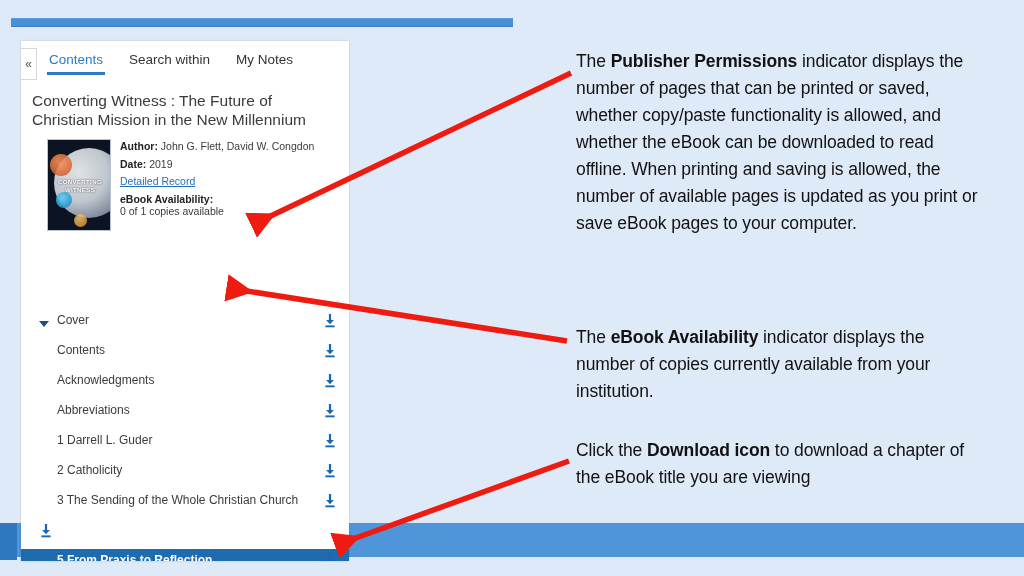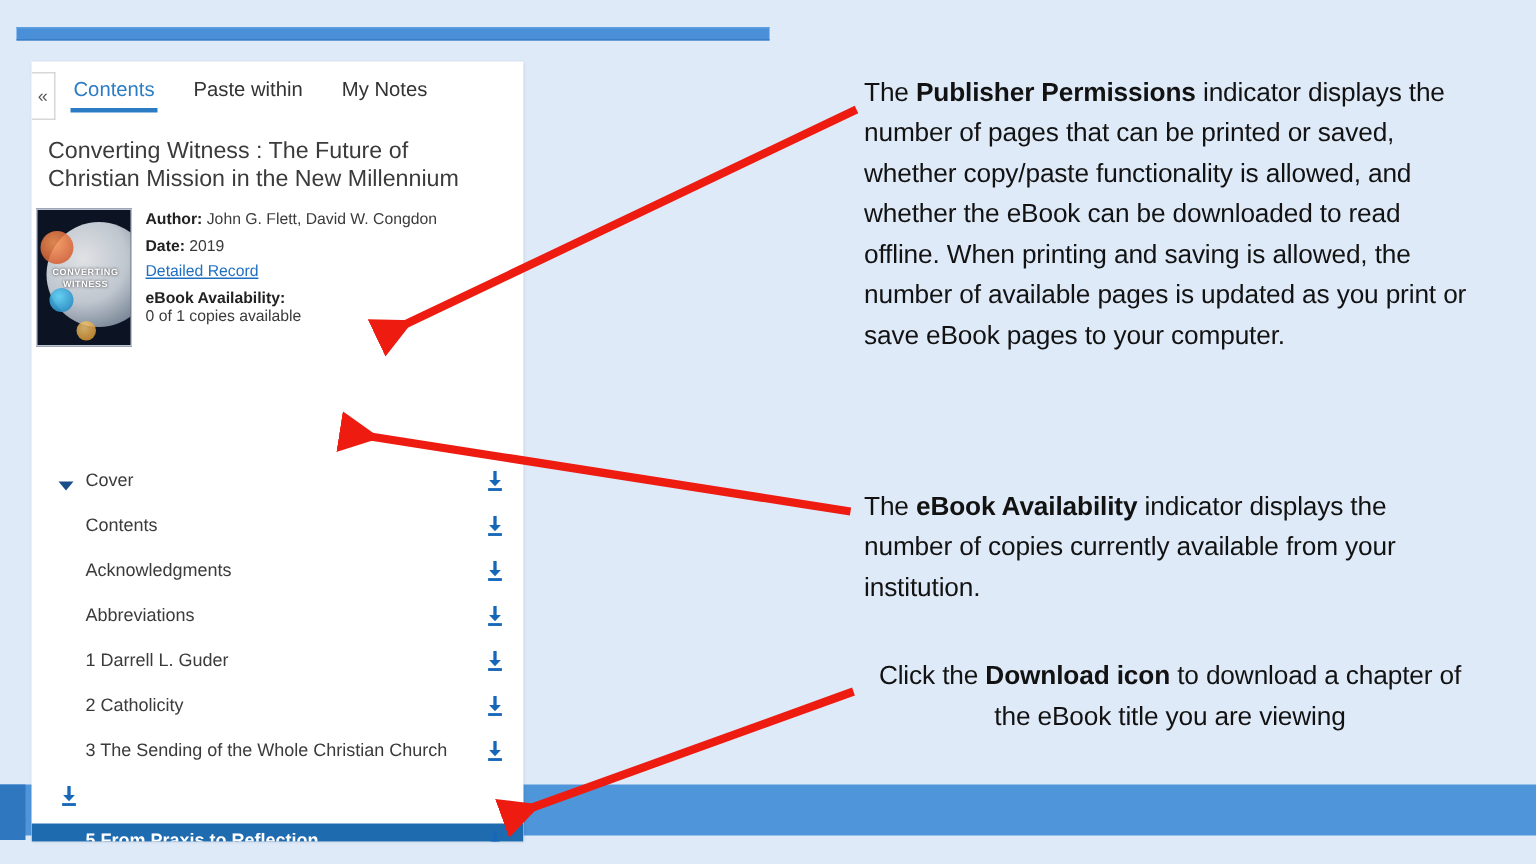--- a/index.html
+++ b/index.html
@@ -120,21 +120,21 @@
     top: 50px;
     width: 300px;
     font-size: 15.5px;
     line-height: 19px;
     color: #3b3b3b;
   }
 
   
   .meta-row {
     position: absolute;
-    left: 3px;
+    left: 26px;
     top: 98px;
     display: flex;
     gap: 9px;
     justify-content: center;
   }
   .cover {
     width: 64px;
     height: 92px;
     flex: 0 0 64px;
     position: relative;
@@ -265,21 +265,21 @@
   .note {
     position: absolute;
     color: #121212;
     font-size: 17.5px;
     line-height: 27px;
     letter-spacing: -0.1px;
   }
   .note b { font-weight: bold; }
   #note1 { left: 576px; top: 48px;  width: 410px; }
   #note2 { left: 576px; top: 324px; width: 408px; }
-  #note3 { left: 576px; top: 437px; width: 408px; text-align: center; }
+  #note3 { left: 576px; top: 437px; width: 408px; }
 
   
   .arrows {
     position: absolute;
     left: 0; top: 0;
     width: 1024px; height: 576px;
     z-index: 9;
     pointer-events: none;
   }
 </style>
@@ -296,21 +296,21 @@
 
     <div class="collapse-btn">
       <span>«</span>
     </div>
 
     <div class="tabs">
       <div class="tab active">
         <span>Contents</span>
       </div>
       <div class="tab">
-        <span>Paste within</span>
+        <span>Search within</span>
       </div>
       <div class="tab">
         <span>My Notes</span>
       </div>
     </div>
 
     <div class="book-title">Converting Witness : The Future of Christian Mission in the New Millennium</div>
 
     <div class="meta-row">
       <div class="cover">

